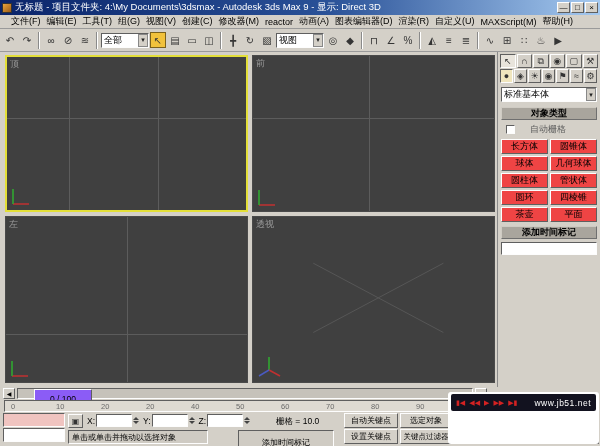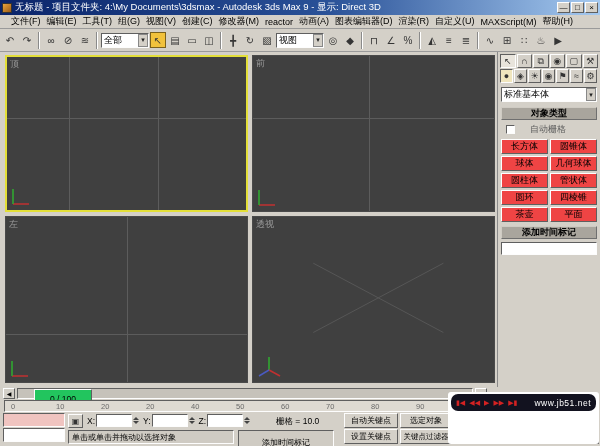--- a/index.html
+++ b/index.html
@@ -61,41 +61,41 @@
   .prim-grid { display:grid; grid-template-columns:1fr 1fr; gap:2px; margin:1px 1px; }
   .prim-btn { height:15px; font-size:9px; font-family:inherit; border:1px solid; border-color:#fdfdfd #5f5f5f #5f5f5f #fdfdfd;
     background:#ef4444; white-space:nowrap; overflow:hidden; padding:0; }
   .name-input { height:13px; margin:1px 1px 3px 1px; background:#fff; border:1px solid; border-color:#5f5f5f #fdfdfd #fdfdfd #5f5f5f; font-size:9px; }
 
   
   .timeslider { height:13px; display:flex; align-items:center; gap:2px; padding:0 4px 0 3px; }
   .ts-end { width:12px; height:11px; font-size:6px; display:flex; align-items:center; justify-content:center; }
   .ts-track { width:456px; height:11px; background:#c6c2ba; border:1px solid; border-color:#5f5f5f #fdfdfd #fdfdfd #5f5f5f; position:relative; }
   .ts-handle { position:absolute; left:16px; top:0; width:58px; height:19px; font-size:8.5px; display:flex; align-items:center; justify-content:center;
-    background:#22c55e; border:1px solid; border-color:#fdfdfd #5f5f5f #5f5f5f #fdfdfd; }
+    background:#8b5cf6; border:1px solid; border-color:#fdfdfd #5f5f5f #5f5f5f #fdfdfd; }
   .trackbar { height:12px; margin:0 0 0 4px; width:484px; background:#dedad2; border:1px solid; border-color:#5f5f5f #fdfdfd #fdfdfd #5f5f5f; position:relative; }
   .tick { position:absolute; top:1px; font-size:7.5px; color:#6a6a6a; }
 
   
   .statusbar { height:34px; position:relative; font-size:9px; }
   .listener { position:absolute; left:3px; top:1px; width:62px; }
   .listener-line { height:14px; border:1px solid; border-color:#5f5f5f #fdfdfd #fdfdfd #5f5f5f; }
   .listener-pink { background:#f0c4c0; margin-bottom:1px; }
   .listener-white { background:#fff; }
   .lockbtn { position:absolute; left:68px; top:2px; width:15px; height:14px; font-size:8px; display:flex; align-items:center; justify-content:center; color:#333; }
   .coords { position:absolute; left:87px; top:2px; display:flex; gap:4px; align-items:center; }
   .coord { display:flex; align-items:center; gap:1px; }
   .coord-label { font-size:8.5px; }
   .coord-field { width:36px; height:13px; background:#fff; border:1px solid; border-color:#5f5f5f #fdfdfd #fdfdfd #5f5f5f; font-size:8.5px; }
   .spin { display:flex; flex-direction:column; gap:1px; }
   .spin i { display:block; width:0; height:0; border-left:3px solid transparent; border-right:3px solid transparent; }
   .spin .up { border-bottom:3px solid #444; }
   .spin .dn { border-top:3px solid #444; }
   .gridlabel { position:absolute; left:276px; top:4px; font-size:8.5px; }
-  .promptbox { position:absolute; left:68px; top:18px; width:166px; height:14px; background:#cfcbc3;
+  .promptbox { position:absolute; left:68px; top:18px; width:140px; height:14px; background:#cfcbc3;
     border:1px solid; border-color:#5f5f5f #fdfdfd #fdfdfd #5f5f5f; font-size:8px; display:flex; align-items:center; padding-left:3px; white-space:nowrap; overflow:hidden; }
   .timetag { position:absolute; left:238px; top:18px; width:96px; height:24px; background:#cfcbc3;
     border:1px solid; border-color:#5f5f5f #fdfdfd #fdfdfd #5f5f5f; font-size:8px; display:flex; align-items:center; justify-content:center; }
   .skbtn { position:absolute; width:54px; height:15px; font-size:8px; display:flex; align-items:center; justify-content:center; white-space:nowrap; overflow:hidden; }
   .autokey { left:344px; top:1px; }
   .setkey  { left:344px; top:17px; }
   .selmode { position:absolute; left:400px; top:1px; width:52px; height:15px; font-size:8px; display:flex; align-items:center; justify-content:center; }
   .keyfilt { position:absolute; left:400px; top:17px; width:56px; height:15px; font-size:7.5px; display:flex; align-items:center; justify-content:center; }
   .playback { position:absolute; left:458px; top:1px; display:flex; gap:1px; }
   .pbtn { width:15px; height:15px; font-size:6.5px; display:flex; align-items:center; justify-content:center; color:#222; }
@@ -104,21 +104,21 @@
   .navgrid { position:absolute; left:536px; top:1px; display:grid; grid-template-columns:repeat(4,15px); gap:1px; }
   .navbtn { width:15px; height:15px; font-size:8px; display:flex; align-items:center; justify-content:center; color:#222; }
 
   
   .watermark { position:absolute; left:448px; top:392px; width:151px; height:52px; background:#fff; z-index:50;
     border-radius:3px; padding:2px 3px; display:flex; flex-direction:column; }
   .wm-top { display:flex; align-items:center; gap:5px; height:27px; }
   .stamp { width:22px; height:22px; border-radius:50%; border:2px solid #c81919; position:relative; flex:0 0 auto; }
   .stamp-inner { position:absolute; inset:3px; border-radius:50%; background:#c81919; }
   .wm-title { color:#c81919; font-weight:bold; font-size:15px; letter-spacing:2px; white-space:nowrap; }
-  .wm-bar { height:17px; background:#12121f; border-radius:7px; display:flex; align-items:center; gap:3px; padding:0 5px; }
+  .wm-bar { height:17px; background:#12121f; border-radius:2px; display:flex; align-items:center; gap:3px; padding:0 5px; }
   .wm-ic { color:#d42222; font-size:7px; }
   .wm-url { color:#fff; font-size:8.5px; margin-left:auto; letter-spacing:0.5px; }
 </style>
 </head>
 <body>
 
 <div>
 
   <div class="titlebar">
     <span class="app-icon"></span>

